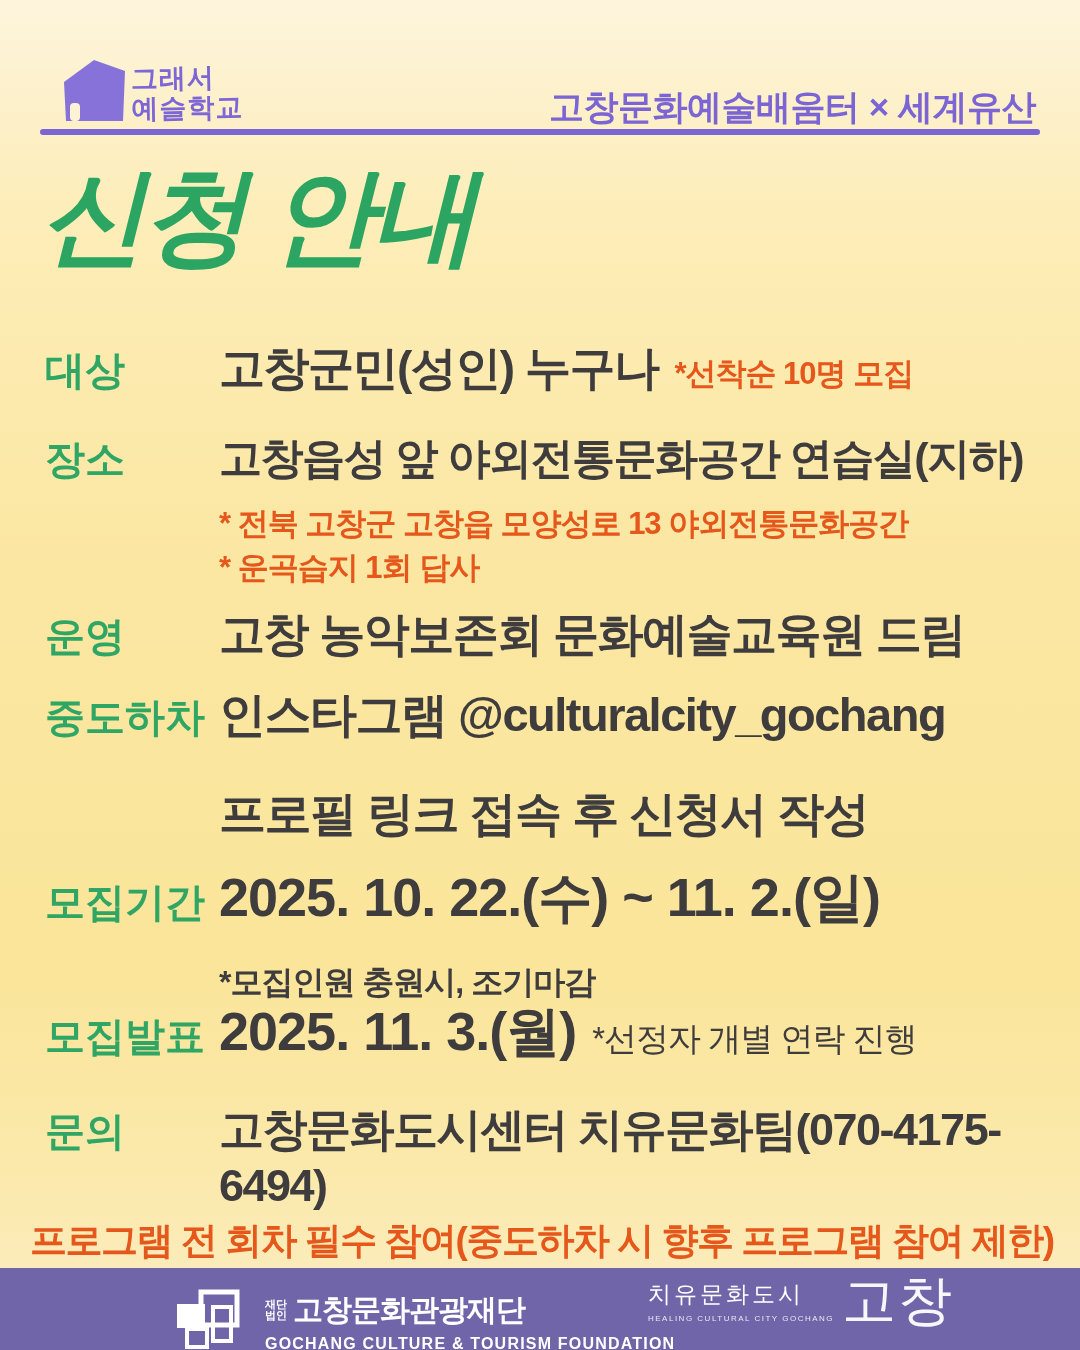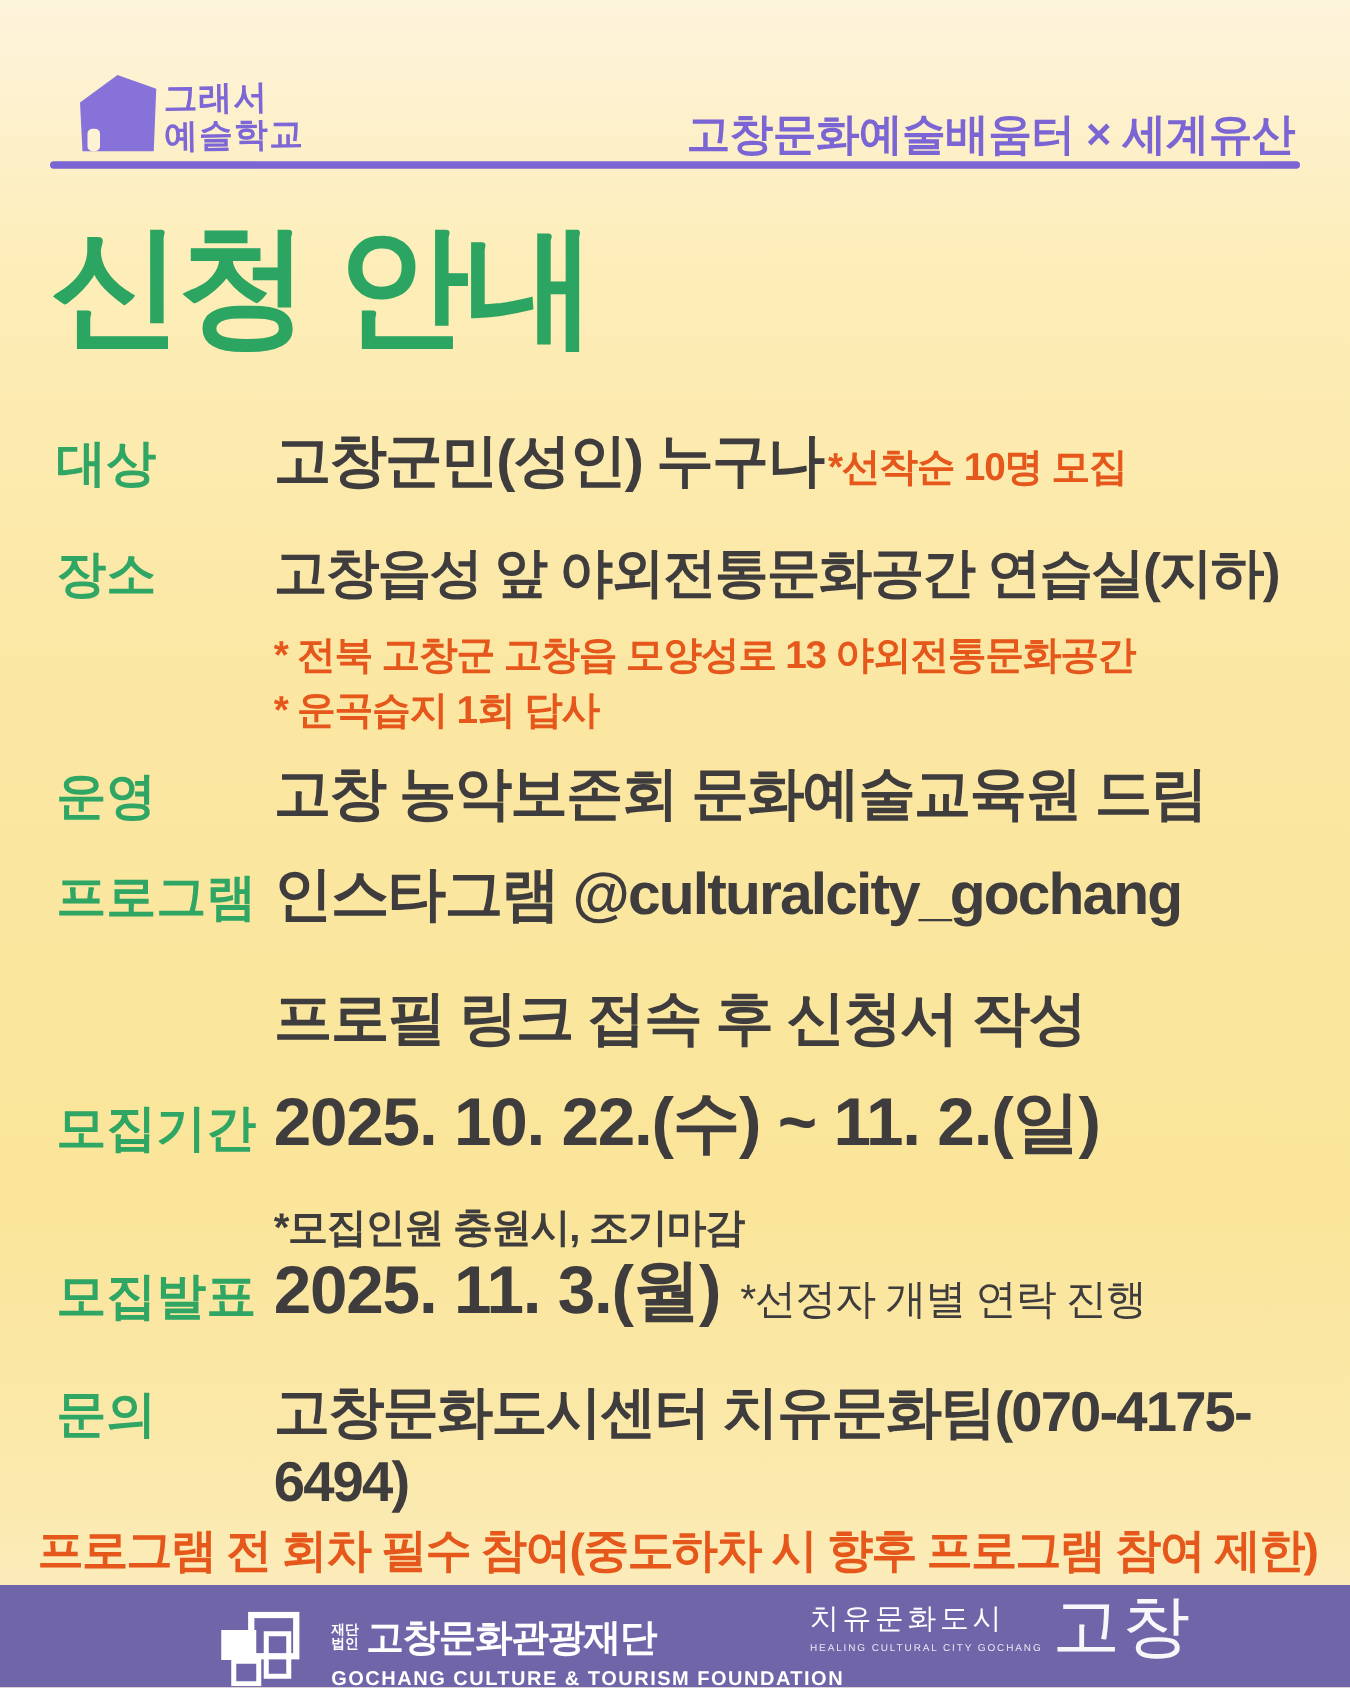--- a/index.html
+++ b/index.html
@@ -22,34 +22,34 @@
   .header-right {
     position:absolute; right:44px; top:84px;
     color:#7b64d3; font-size:35px; font-weight:700; letter-spacing:-0.5px;
   }
   .divider {
     position:absolute; left:40px; right:40px; top:129px; height:6px;
     background:#7b64d3; border-radius:3px;
   }
   
   .page-title {
-    position:absolute; left:40px; top:158px;
-    color:#2ba561; font-size:106px; font-weight:800; letter-spacing:-4px;
+    position:absolute; left:40px; top:146px;
+    color:#2ba561; font-size:106px; font-weight:800; letter-spacing:-4px;font-style:italic;
   }
   
   .row { position:absolute; left:45px; right:28px; display:flex; align-items:baseline; }
   .row-label {
     flex:0 0 168px; width:168px; margin-right:6px;
     color:#2fa663; font-size:40px; font-weight:700;
     text-align:justify; text-align-last:justify;
   }
   .row-value { font-size:45px; font-weight:700; letter-spacing:-1.5px; color:#3e3c3d; }
   .big-date { font-size:54px; letter-spacing:-1px; }
   .note-orange { color:#e5571a; font-size:31px; font-weight:700; letter-spacing:-1px; }
-  .inline-note { margin-left:4px; }
+  .inline-note { margin-left:16px; }
   .inline-note-dark { margin-left:16px; color:#3e3c3d; font-size:33px; font-weight:400; letter-spacing:-1px; }
   .sub-notes { margin-top:14px; line-height:44px; }
   .line2 { margin-top:36px; }
   .dark-note { margin-top:26px; color:#3e3c3d; font-size:32px; font-weight:700; letter-spacing:-1px; }
   .r0 { top:338px; } .r0 .row-value { font-size:46px; }
   .r1 { top:430px; } .r1 .row-value { font-size:43px; }
   .r2 { top:604px; } .r2 .row-value { font-size:46px; }
   .r3 { top:684px; } .r3 .row-value { font-size:47px; }
   .r4 { top:862px; }
   .r5 { top:996px; }
@@ -113,21 +113,21 @@
       </div>
     </div>
   </div>
 
   <div class="row r2">
     <div class="row-label">운영</div>
     <div class="row-value">고창 농악보존회 문화예술교육원 드림</div>
   </div>
 
   <div class="row r3">
-    <div class="row-label">프로그램</div>
+    <div class="row-label">중도하차</div>
     <div class="row-value">
       <div>인스타그램 @culturalcity_gochang</div>
       <div class="line2">프로필 링크 접속 후 신청서 작성</div>
     </div>
   </div>
 
   <div class="row r4">
     <div class="row-label">모집기간</div>
     <div class="row-value">
       <div class="big-date">2025. 10. 22.(수) ~ 11. 2.(일)</div>

